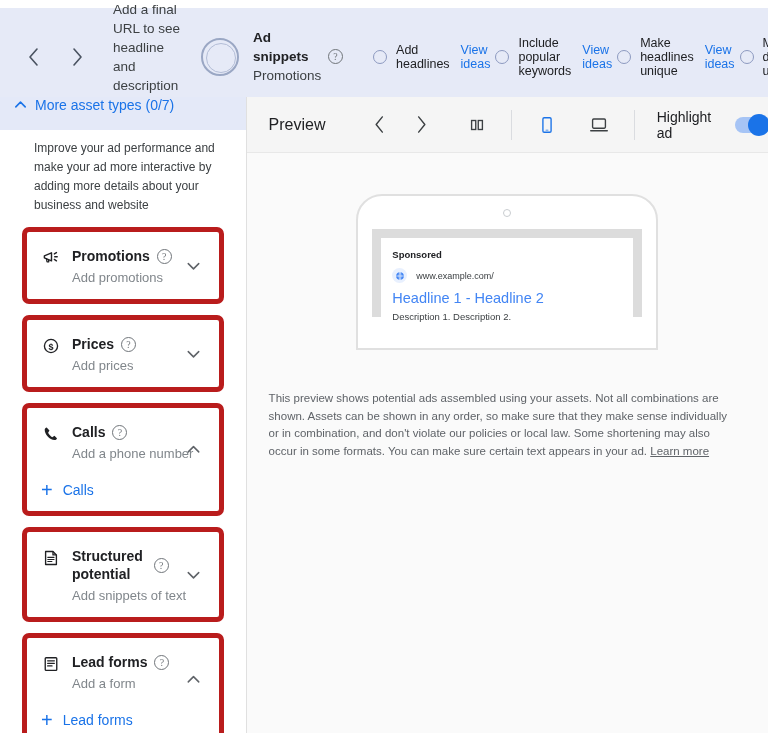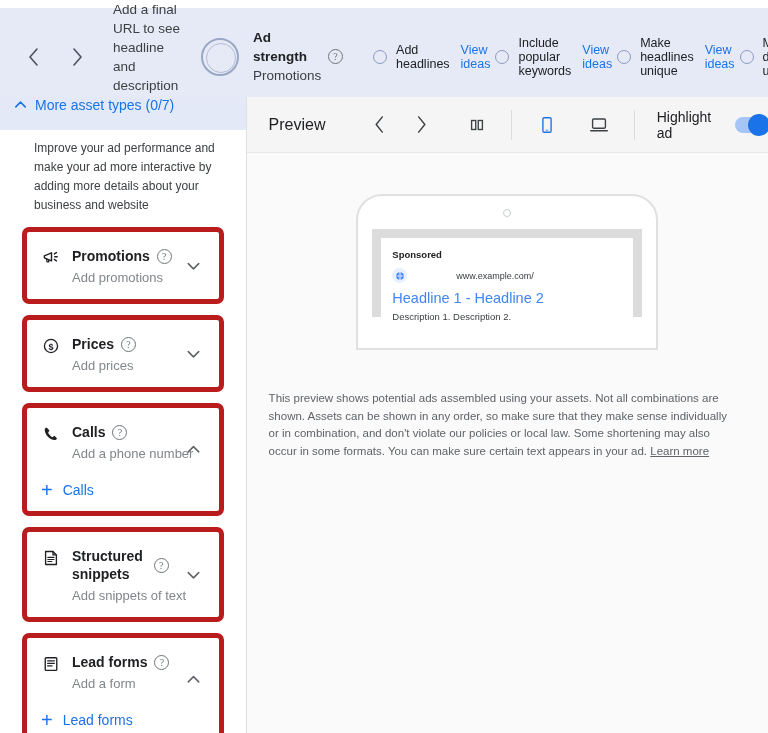--- a/index.html
+++ b/index.html
@@ -232,21 +232,21 @@
     height: 88px;
   }
   .ad-card {
     background: #fff;
     padding: 11px 11px 12px 11px;
   }
   .ad-sponsored {
     font-size: 9.5px; font-weight: bold; color: #202124;
     margin-bottom: 8px;
   }
-  .ad-url-row { display: flex; align-items: center; margin-bottom: 7px; gap: 40px; }
+  .ad-url-row { display: flex; align-items: center; margin-bottom: 7px; }
   .ad-favicon {
     width: 15px; height: 15px; border-radius: 50%;
     background: #e8f0fe;
     display: flex; align-items: center; justify-content: center;
     margin-right: 9px; flex: none;
   }
   .ad-url { font-size: 9px; color: #3c4043; }
   .ad-headline {
     font-size: 14.5px; color: #1a0dab; margin-bottom: 5px;
     color: #4285f4;
@@ -277,21 +277,21 @@
         <path d="M3 2 L10 10 L3 18" stroke="currentColor" stroke-width="1.6" fill="none" stroke-linecap="round" stroke-linejoin="round"></path>
       </svg>
     </div>
   </div>
 
   <div class="banner-hint">Add a final URL to see headline and description suggestions</div>
 
   <div class="strength-wrap">
     <div class="strength-ring"></div>
     <div class="strength-text">
-      <div class="strength-title">Ad strength</div>
+      <div class="strength-title">Ad snippets</div>
       <div class="strength-sub">Promotions</div>
     </div>
     <div class="help-q strength-help">?</div>
   </div>
 
   <div class="checklist">
     <div class="check-row">
       <span class="check-circle"></span>
       <span class="check-label">Add headlines</span>
       <span class="check-link">View ideas</span>
@@ -411,21 +411,21 @@
         <div class="card-top">
           <span class="card-icon">
             <svg width="18" height="18" viewBox="0 0 20 20" fill="none">
               <path d="M4 2.8 H12.2 L16 6.6 V17.2 H4 Z" stroke="currentColor" stroke-width="1.5" fill="none" stroke-linejoin="round"></path>
               <path d="M12.2 2.8 V6.6 H16" stroke="currentColor" stroke-width="1.5" fill="none" stroke-linejoin="round"></path>
               <path d="M6.4 9.3 H13.4 M6.4 11.6 H13.4 M6.4 13.9 H11" stroke="currentColor" stroke-width="1.2" stroke-linecap="round"></path>
             </svg>
           </span>
           <div class="card-title-block">
             <div class="card-title-row">
-              <span class="card-title two-line">Structured snippets</span>
+              <span class="card-title two-line">Structured potential</span>
             </div>
             <div class="card-sub">Add snippets of text</div>
           </div>
         </div>
         <span class="help-q help-inline-right">?</span>
         <span class="card-chevron">
           <svg width="19" height="19" viewBox="0 0 20 20" fill="none">
             <path d="M4.5 7.5 L10 13 L15.5 7.5" stroke="currentColor" stroke-width="1.6" fill="none" stroke-linecap="round" stroke-linejoin="round"></path>
           </svg>
         </span>

